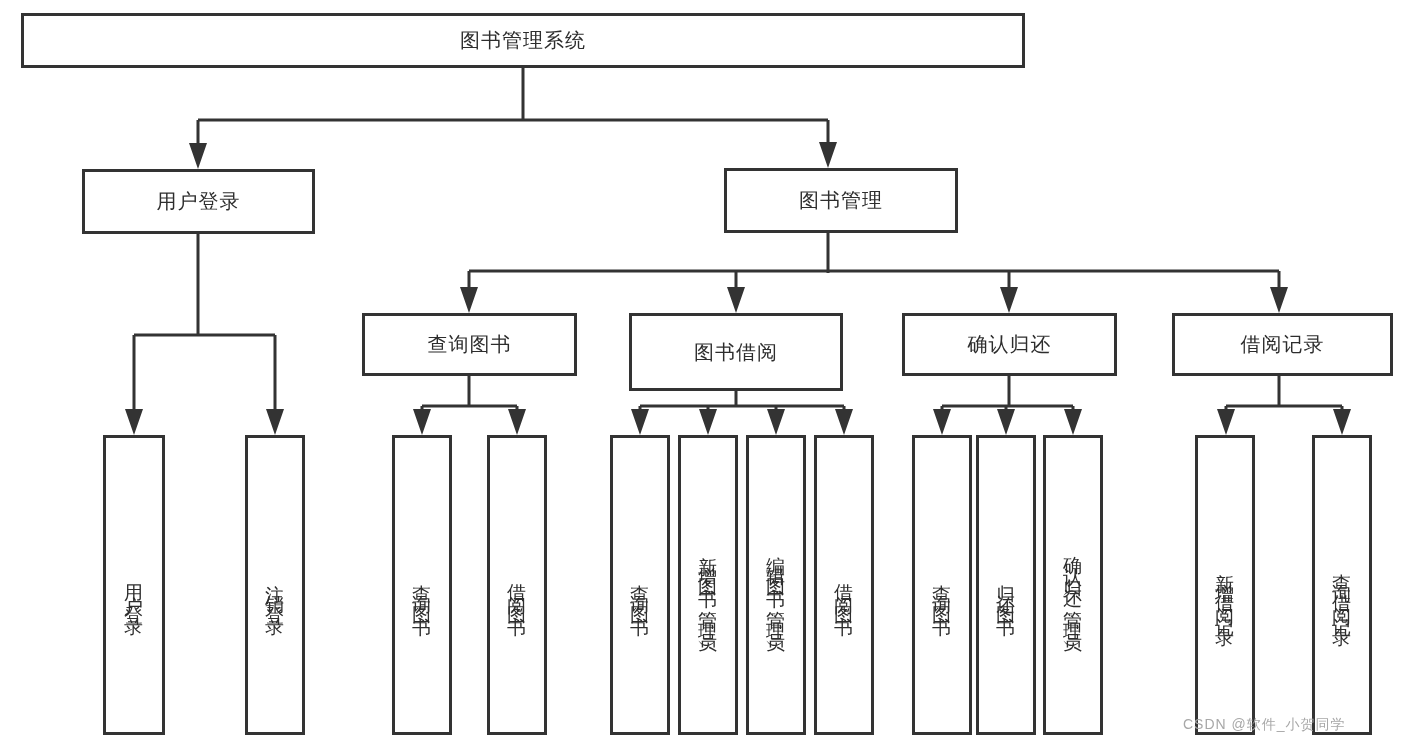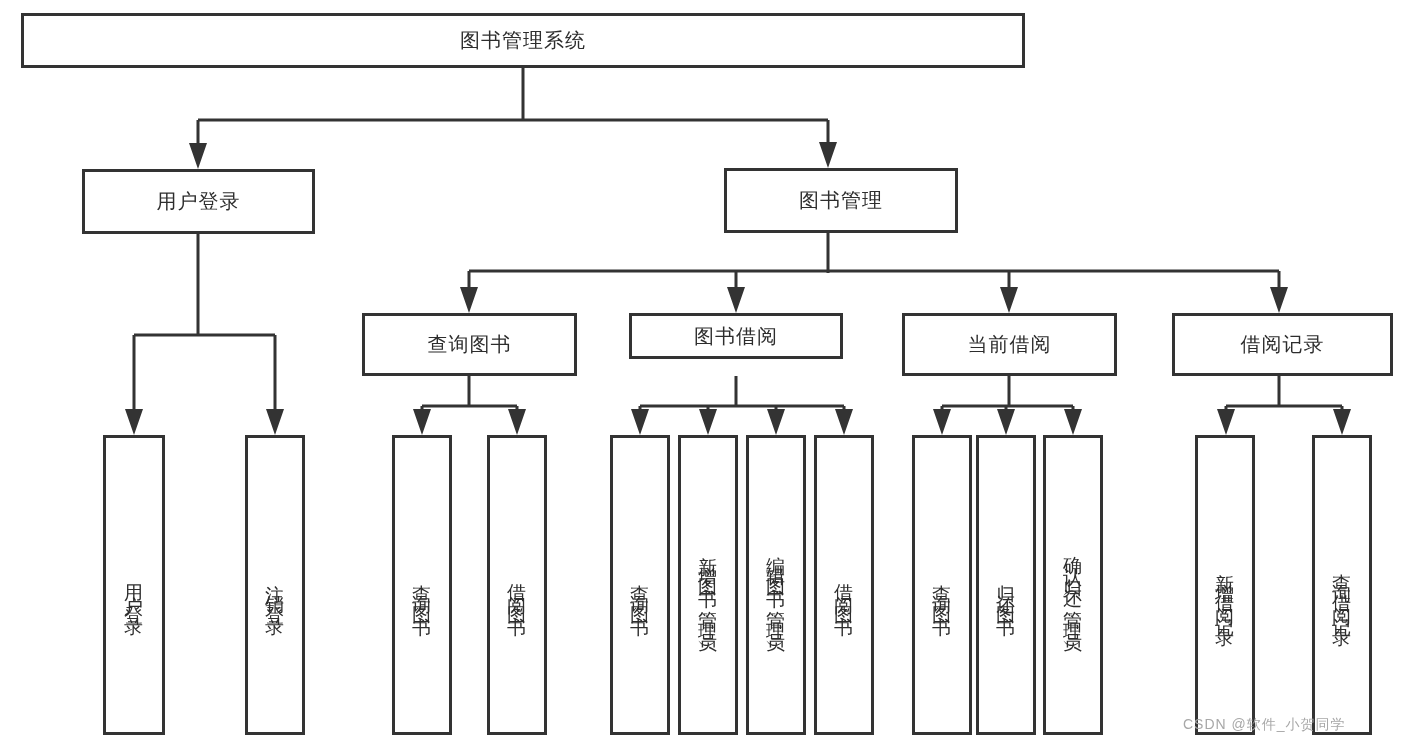--- a/index.html
+++ b/index.html
@@ -113,25 +113,25 @@
 <div class="node" style="left:82px;top:169px;width:233px;height:65px">
   <span>用户登录</span>
 </div>
 <div class="node" style="left:724px;top:168px;width:234px;height:65px">
   <span>图书管理</span>
 </div>
 
 <div class="node" style="left:362px;top:313px;width:215px;height:63px">
   <span>查询图书</span>
 </div>
-<div class="node" style="left:629px;top:313px;width:214px;height:46px">
+<div class="node" style="left:629px;top:313px;width:214px;height:78px">
   <span>图书借阅</span>
 </div>
 <div class="node" style="left:902px;top:313px;width:215px;height:63px">
-  <span>当前借阅</span>
+  <span>确认归还</span>
 </div>
 <div class="node" style="left:1172px;top:313px;width:221px;height:63px">
   <span>借阅记录</span>
 </div>
 
 <div class="node" style="left:103px;top:435px;width:62px;height:300px">
   <span class="vtext">用户登录</span>
 </div>
 <div class="node" style="left:245px;top:435px;width:60px;height:300px">
   <span class="vtext">注销登录</span>

